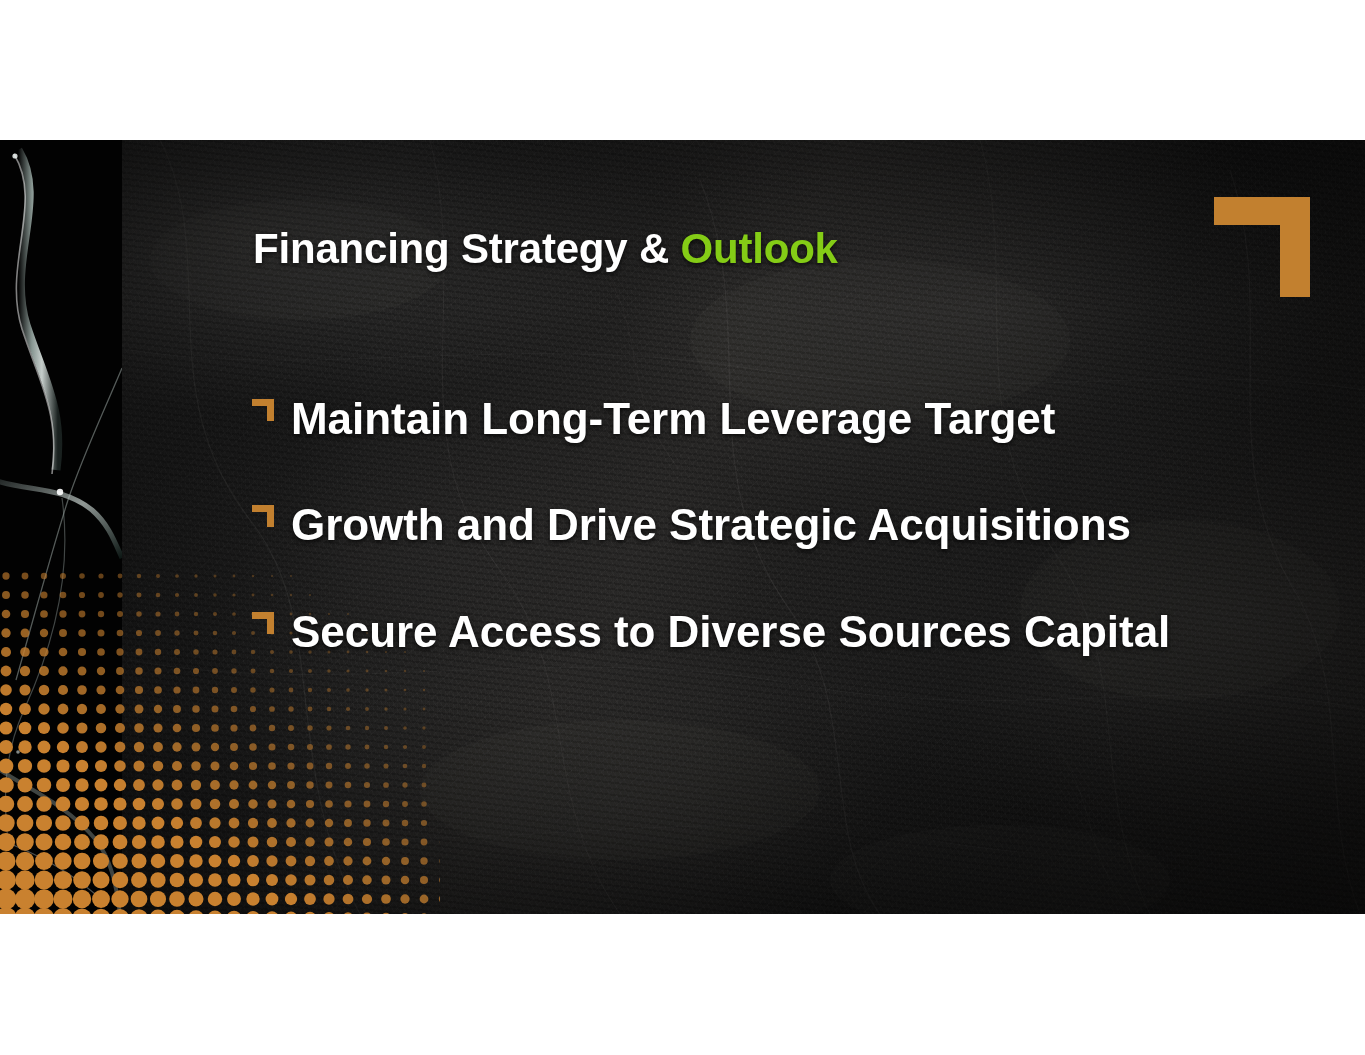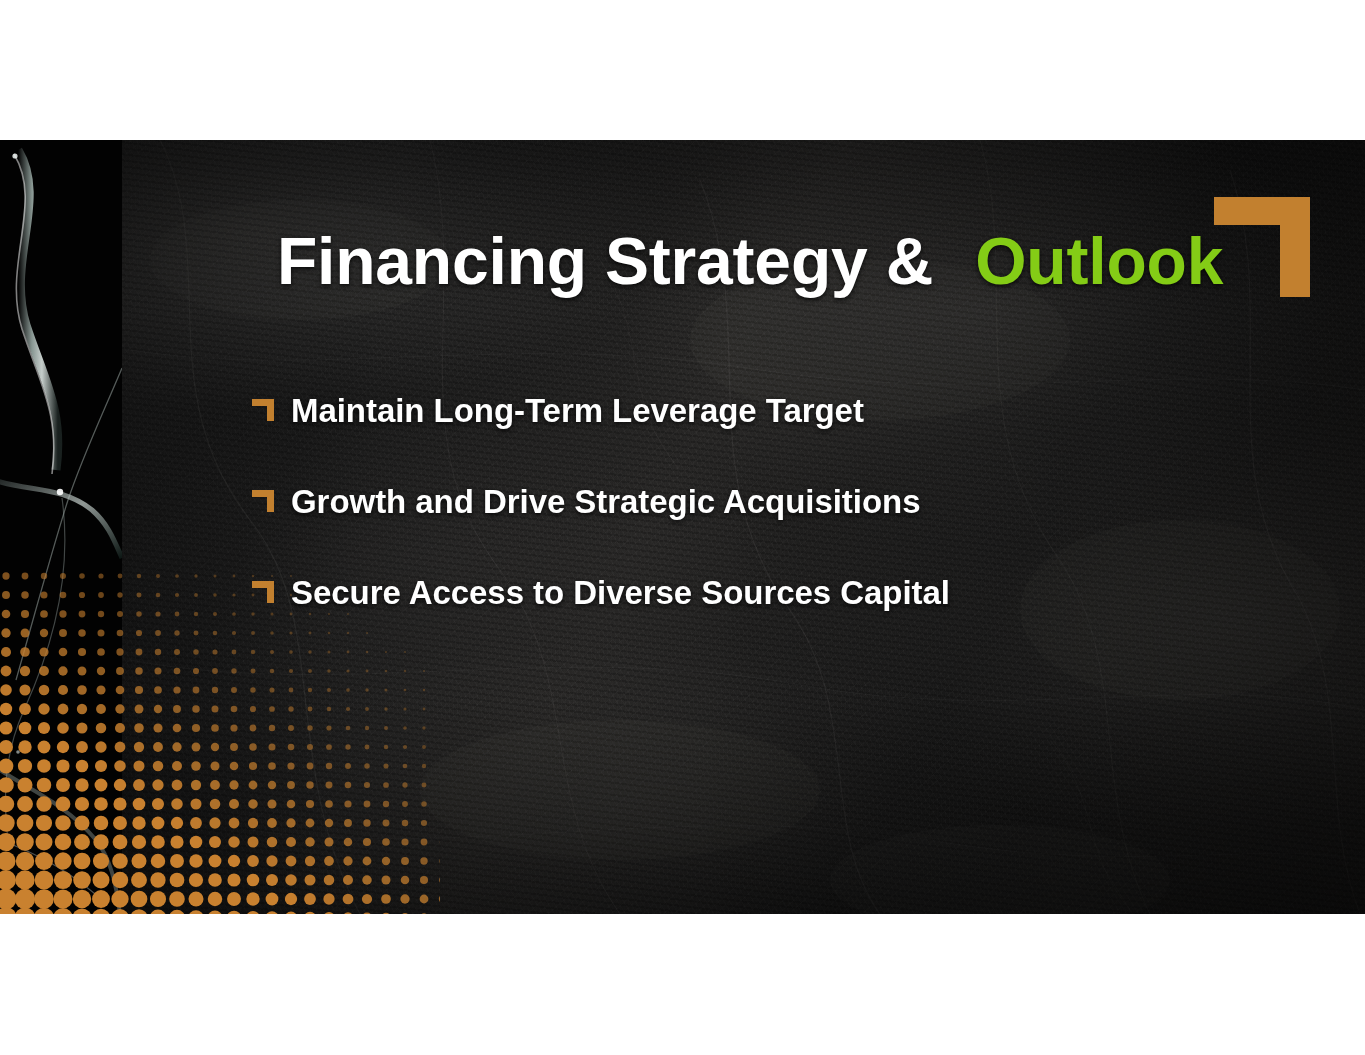--- a/index.html
+++ b/index.html
@@ -112,27 +112,26 @@
   
   #title-block {
     position: absolute;
     left: 253px;
     top: 88px;
     white-space: nowrap;
   }
 
   #title-block .ttl {
     font-family: "Liberation Sans", sans-serif;
-    font-size: 66px;
+    font-size: 42px;
     font-weight: bold;
     letter-spacing: -0.2px;
     line-height: 1.0;
     color: #ffffff;
     text-shadow: 0 2px 5px rgba(0,0,0,0.75);
-    margin-left: 24px;
   }
 
   #title-block .ttl-accent {
     color: #84cc16;
   }
 
   
   #bullet-list {
     position: absolute;
     left: 252px;
@@ -153,21 +152,21 @@
     flex: 0 0 auto;
     width: 22px;
     height: 22px;
     margin-top: 11px;
     margin-right: 17px;
   }
 
   .bullet-text {
     flex: 1 1 auto;
     font-family: "Liberation Sans", sans-serif;
-    font-size: 33px;
+    font-size: 44px;
     font-weight: bold;
     line-height: 1.42;
     color: #ffffff;
     text-shadow: 0 2px 5px rgba(0,0,0,0.78);
     letter-spacing: -0.05px;
   }
 
   .bullet-text .ln { display: block; }
 </style>
 </head>

